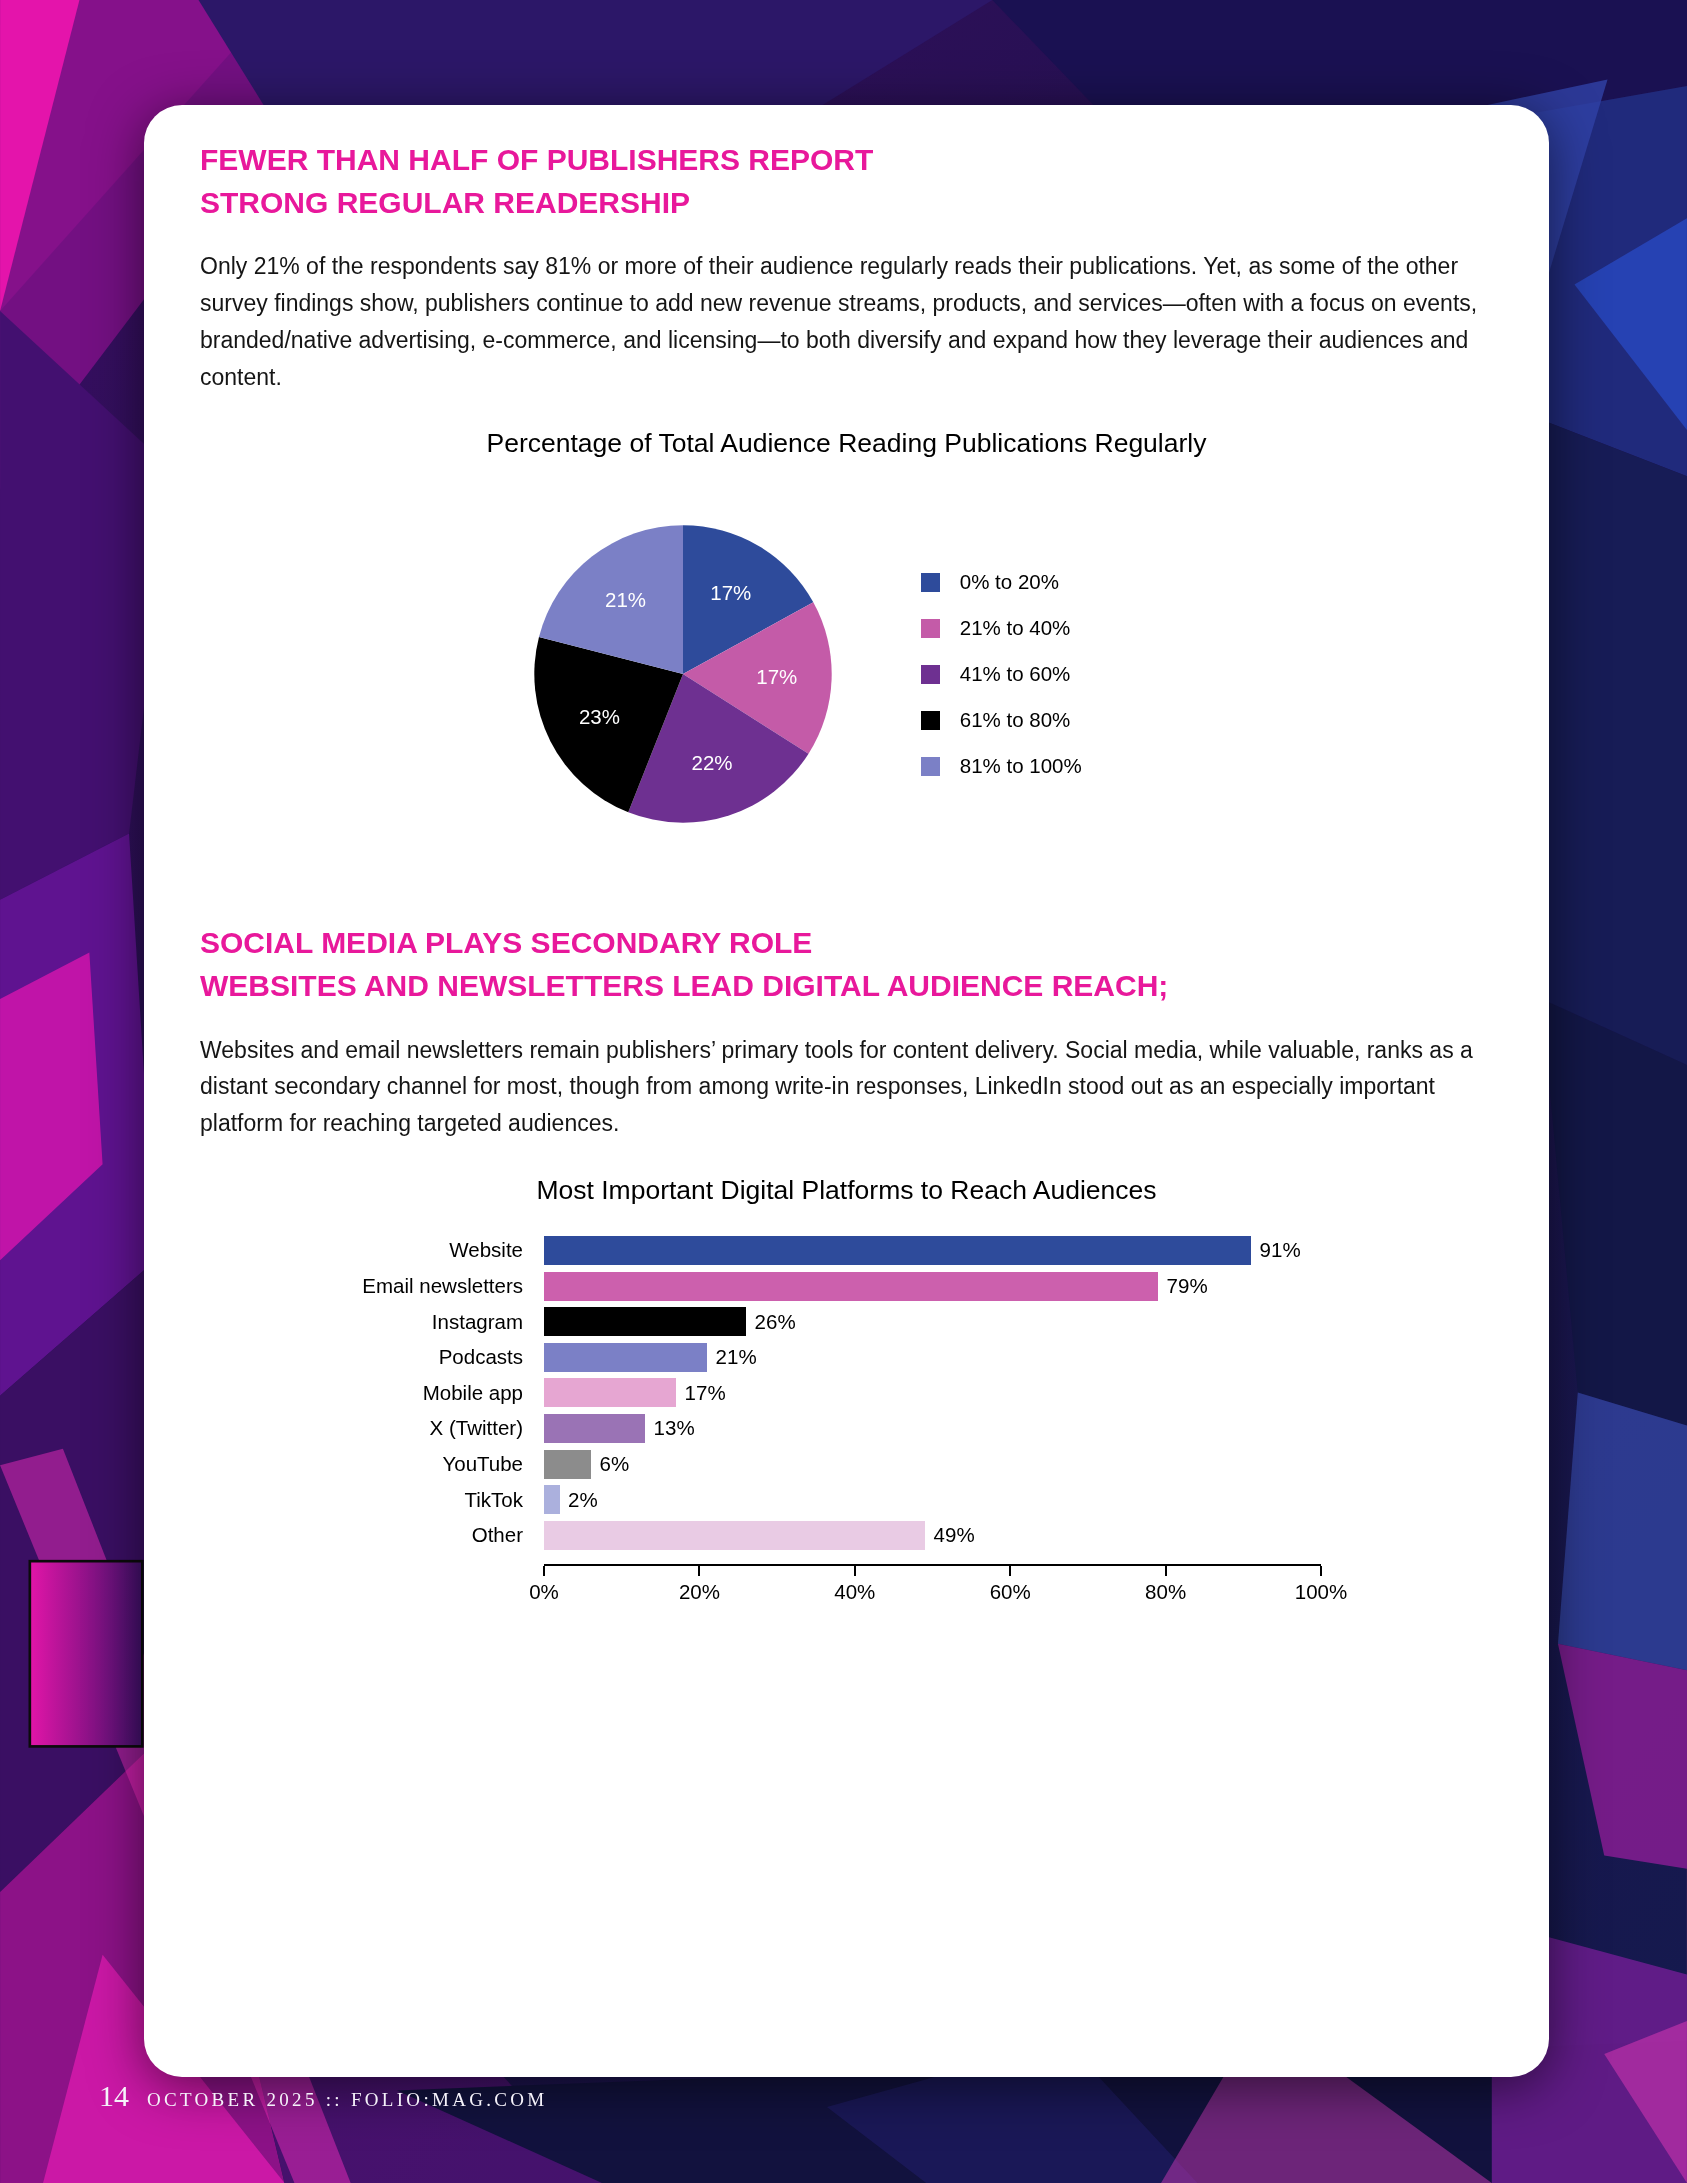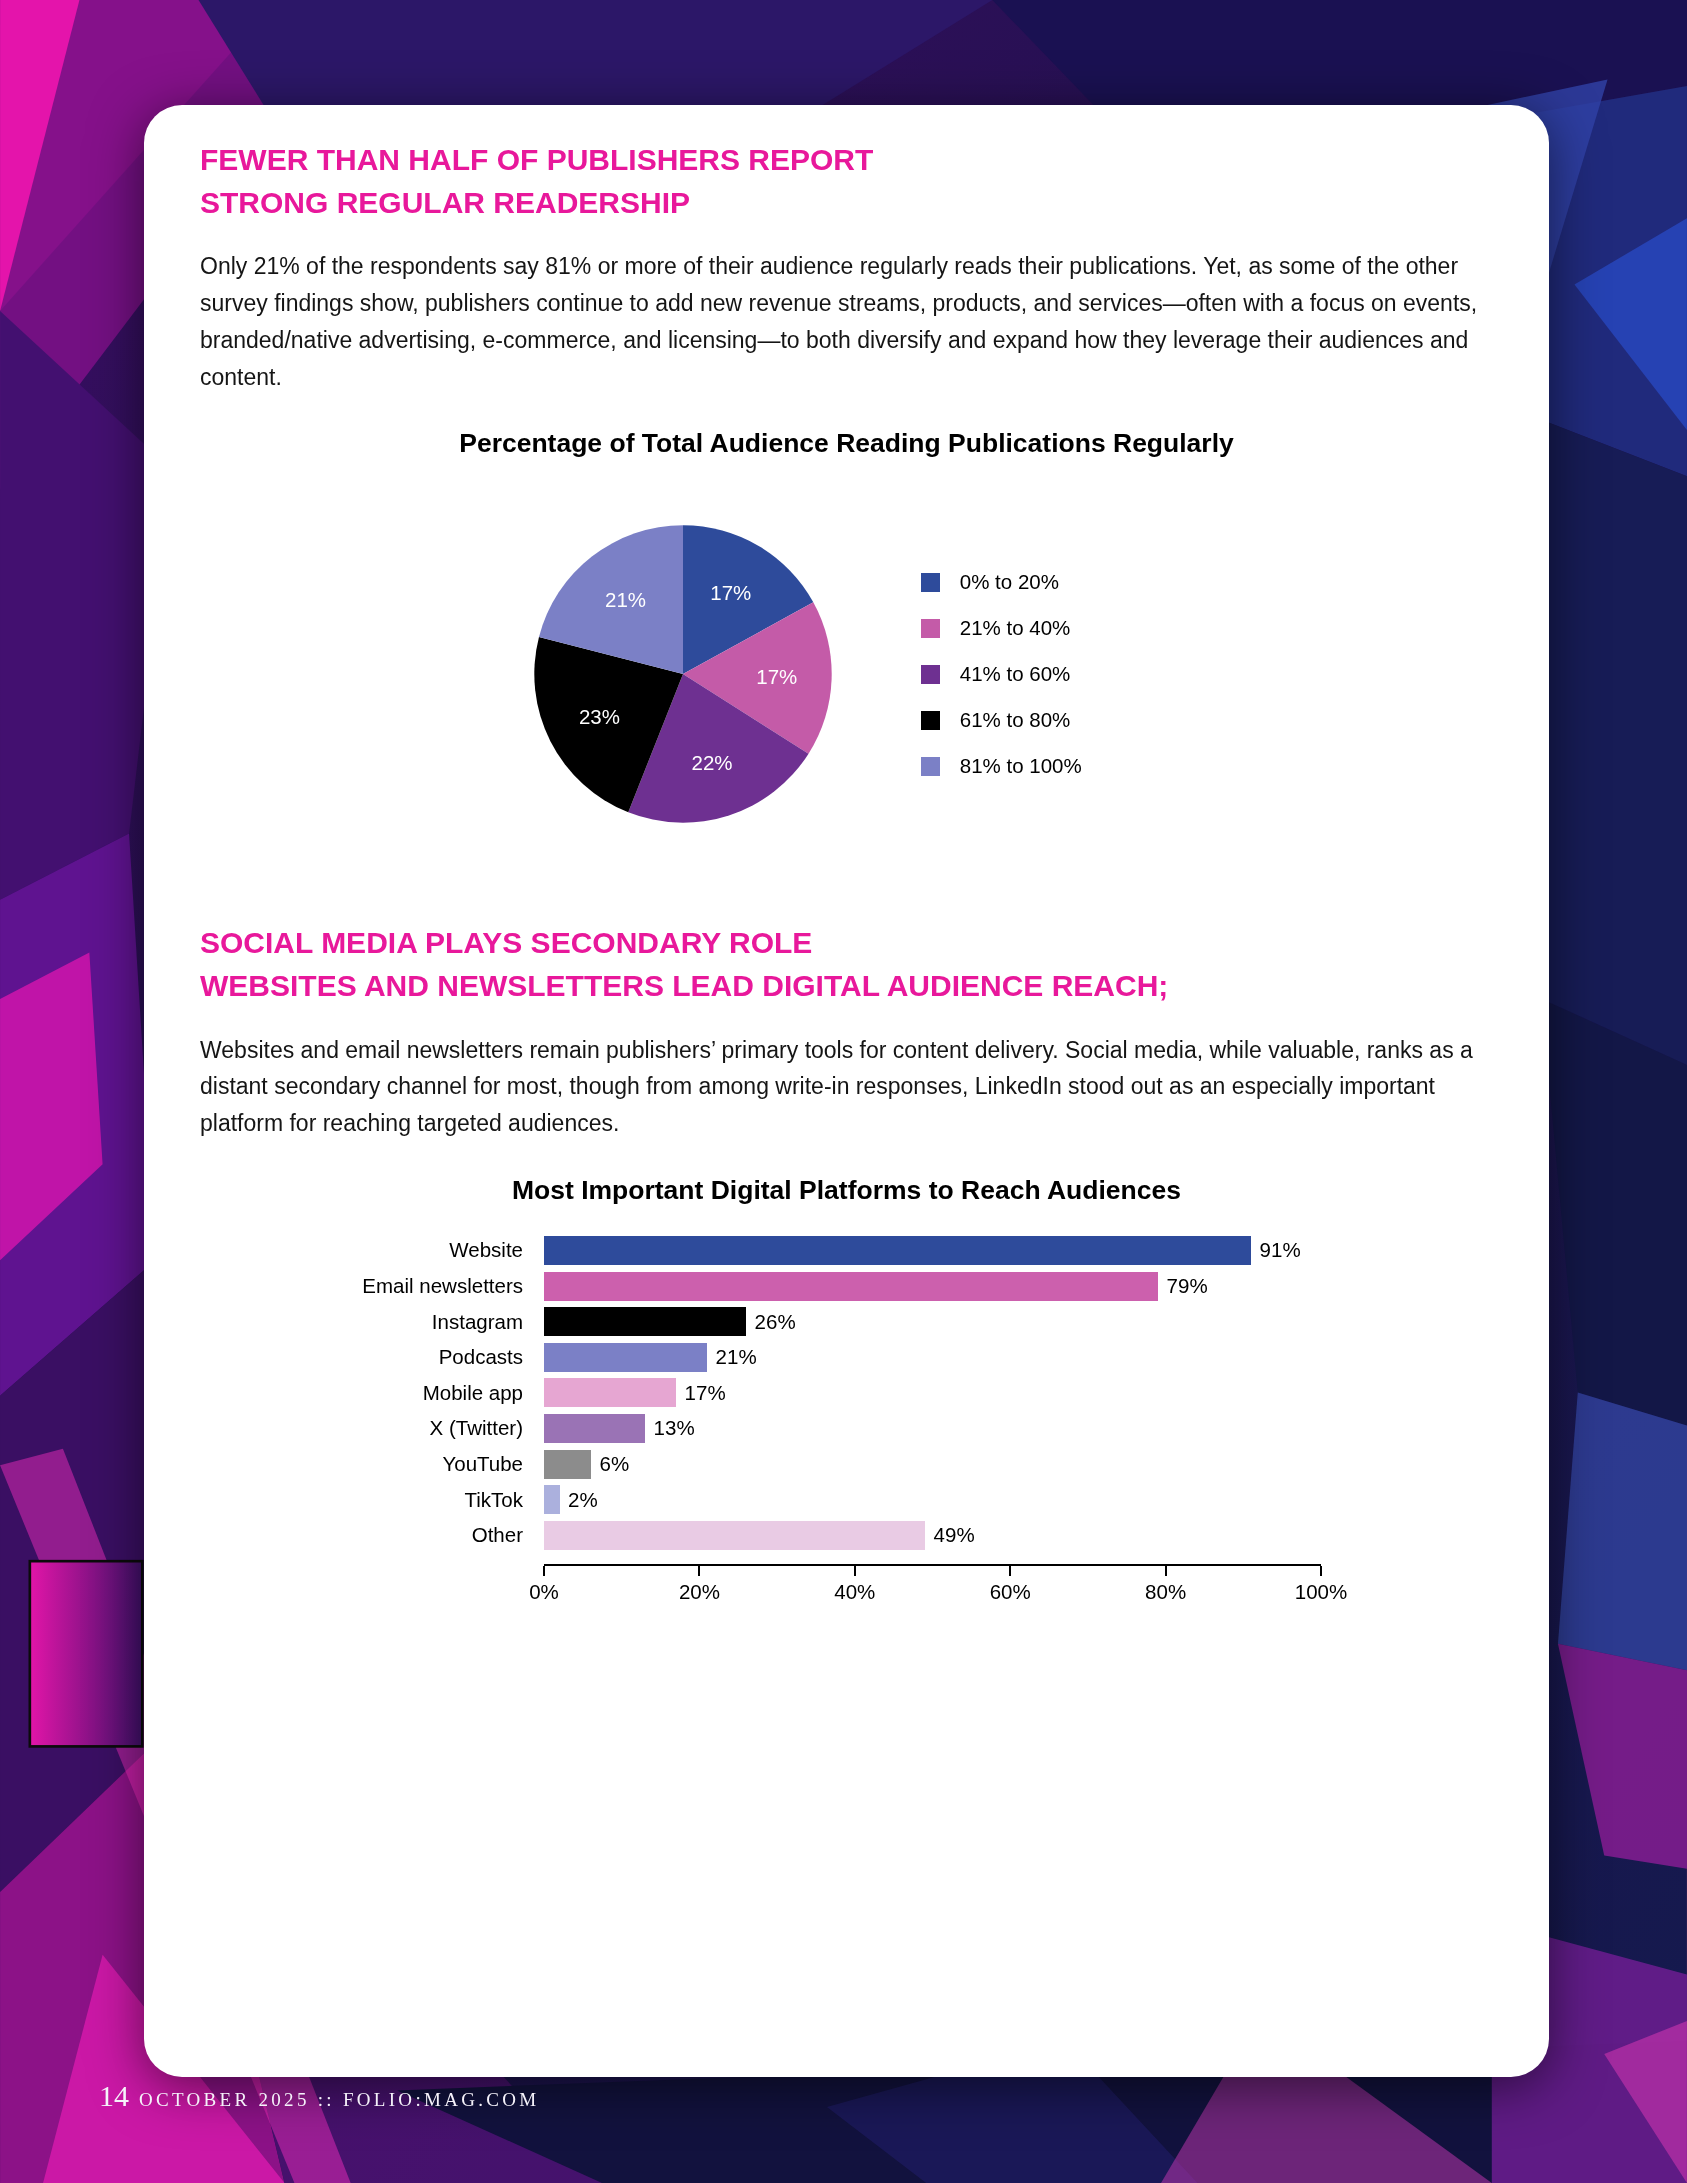--- a/index.html
+++ b/index.html
@@ -6,21 +6,21 @@
   .page{position:relative;width:1687px;height:2183px;overflow:hidden;background:#ec4899;
         font-family:"Liberation Sans",sans-serif;}
   .bg{position:absolute;left:0;top:0;}
   .card{position:absolute;left:144px;top:105px;width:1405px;height:1972px;background:#fff;
         border-radius:38px;box-sizing:border-box;padding:34px 56px 0 56px;
         box-shadow:0 9.3px 53px rgba(0,0,0,0.55);}
   .headline{color:#e8189b;font-size:30px;font-weight:bold;line-height:1.42;margin:0;}
   .headline span{display:block;}
   .sec2{margin-top:96px;}
   .para{font-size:23px;line-height:1.6;color:#151515;margin:24px 0 0 0;}
-  .chart-title{font-size:26.5px;font-weight:bold;text-align:center;color:#000;margin:33px 0 0 0;}
+  .chart-title{font-size:26.5px;font-weight:normal;text-align:center;color:#000;margin:33px 0 0 0;}
   .pie-block{display:flex;align-items:center;justify-content:center;margin-top:63px;
              transform:translateX(-40px);}
   .pie-svg{width:304px;height:304px;flex:0 0 auto;}
   .pie-svg text{font-family:"Liberation Sans",sans-serif;font-size:31px;fill:#fff;text-anchor:middle;}
   .legend{margin-left:86px;display:flex;flex-direction:column;gap:22px;}
   .legend-item{display:flex;align-items:center;gap:20px;}
   .legend-swatch{width:18.5px;height:18.5px;display:inline-block;flex:0 0 auto;}
   .legend-label{font-size:20.5px;color:#000;white-space:nowrap;}
   .bars{margin-top:30px;}
   .bar-row{display:flex;align-items:center;height:29px;margin-bottom:6.6px;}
@@ -29,21 +29,21 @@
   .bar-track{display:flex;align-items:center;height:29px;}
   .bar{height:29px;flex:0 0 auto;}
   .bar-value{font-size:20.5px;margin-left:8.6px;color:#000;white-space:nowrap;}
   .axis{position:relative;margin-left:344px;width:777px;border-top:2px solid #000;
         margin-top:14.6px;height:9.3px;}
   .tick{position:absolute;top:0;width:2px;height:9.3px;background:#000;transform:translateX(-50%);}
   .axis-labels{position:relative;margin-left:344px;width:777px;height:26.5px;margin-top:4px;}
   .tick-label{position:absolute;top:0;transform:translateX(-50%);font-size:20.5px;color:#000;
               white-space:nowrap;}
   .footer{position:absolute;left:99px;top:2079px;color:#f5f2fa;display:flex;align-items:baseline;
-          gap:10px;font-family:"Liberation Serif",serif;}
+          gap:18px;font-family:"Liberation Serif",serif;}
   .footer-num{font-size:30px;}
   .footer-text{font-size:19px;letter-spacing:3.3px;}
 </style>
 </head>
 <body>
 
 <div class="page">
 
   <svg class="bg" width="1687" height="2183" viewBox="0 0 2550 3300">
     <defs>

